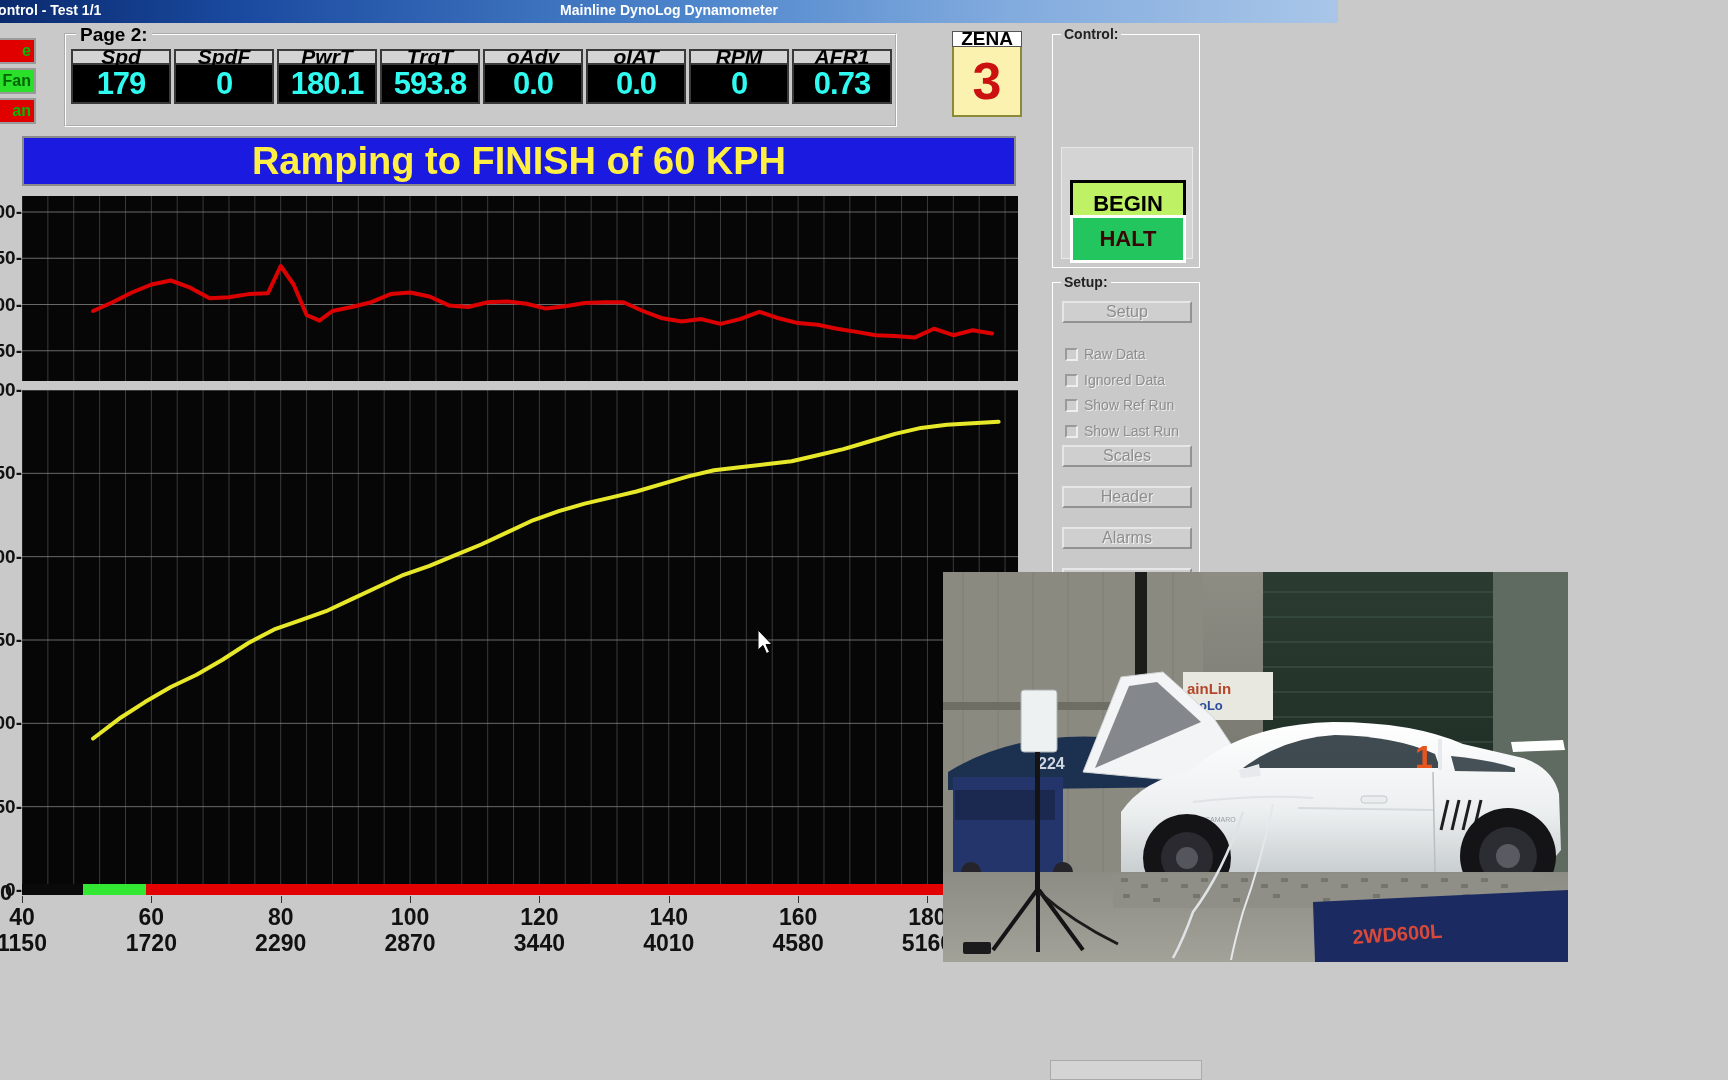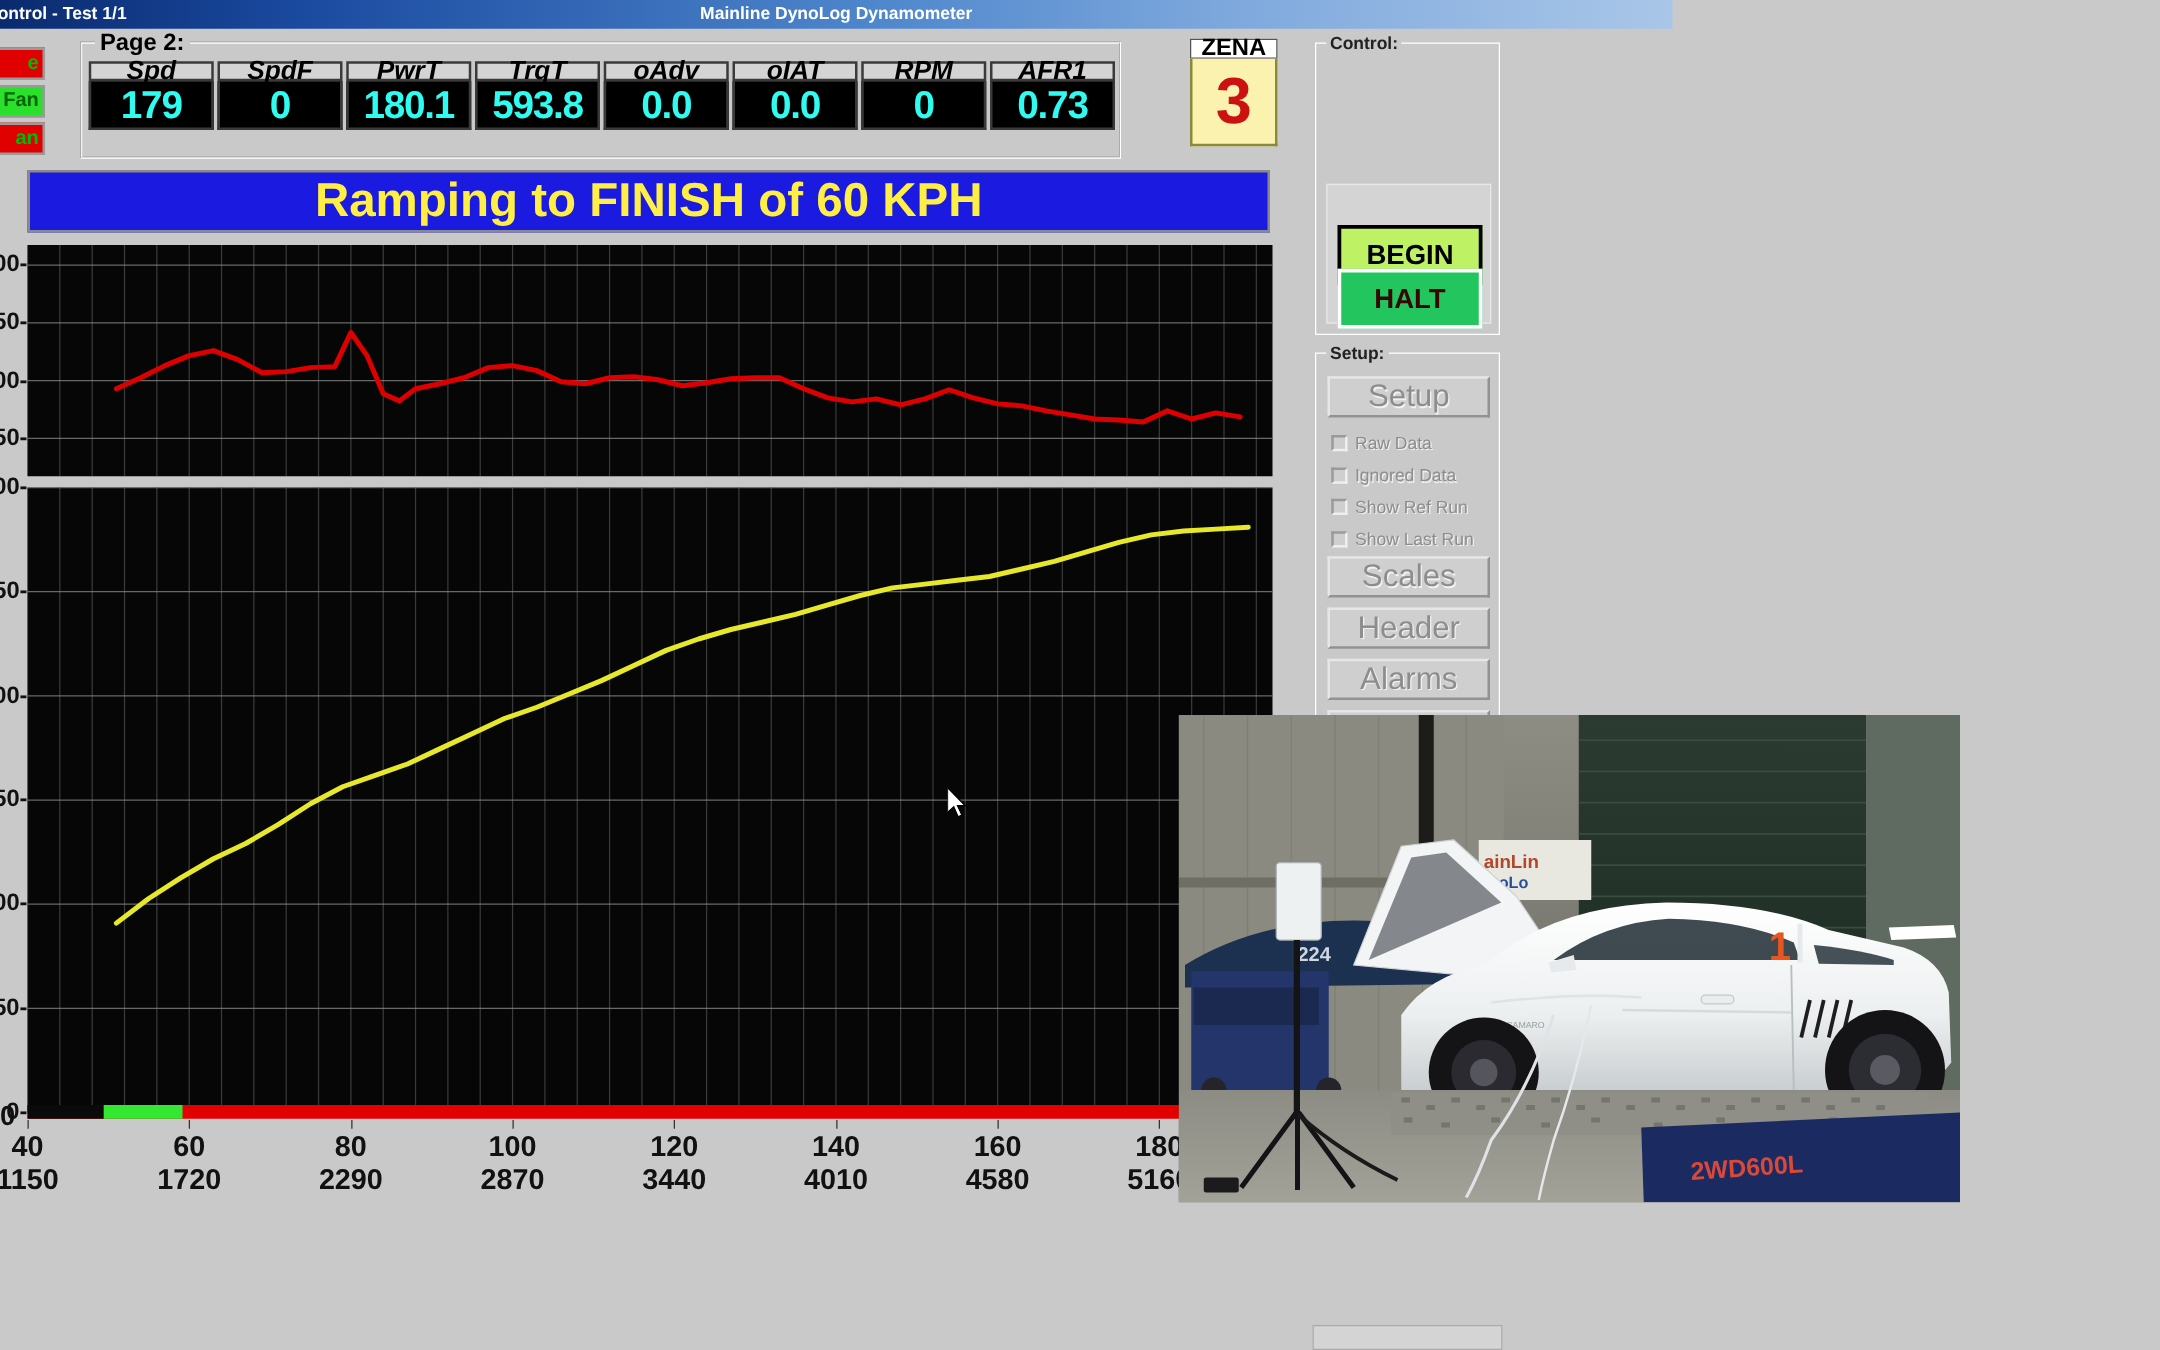--- a/index.html
+++ b/index.html
@@ -92,24 +92,24 @@
   }
   .bigbtn.begin { top: 5px; background: #bef264; border: 3px solid #000; color: #000; margin-top: 27px; }
   .bigbtn.halt  { top: 56px; background: #22c55e; border: 3px solid #ffffff; color: #3a0505; margin-top: 11px; }
 
   
   .setupgroup {
     position: absolute; left: 1052px; top: 282px; width: 148px; height: 300px;
     border: 1px solid #ffffff; background: #c9c9c9;
   }
   .dimbtn {
-    position: absolute; left: 9px; width: 130px; height: 33px;
+    position: absolute; left: 9px; width: 130px; height: 22px;
     background: #cfcfcf; border: 2px outset #e6e6e6;
     display: flex; align-items: center; justify-content: center;
-    font-size: 25px; color: #8d8d8d; text-shadow: 1px 1px 0 #f2f2f2;
+    font-size: 16px; color: #8d8d8d; text-shadow: 1px 1px 0 #f2f2f2;
   }
   .chk { position: absolute; left: 12px; display: flex; align-items: center; height: 18px; }
   .chk-box {
     width: 13px; height: 13px; background: #cfcfcf;
     border: 2px solid #9a9a9a; border-right-color: #eee; border-bottom-color: #eee;
     margin-right: 6px;
   }
   .chk-label { font-size: 14px; color: #8d8d8d; text-shadow: 1px 1px 0 #f0f0f0; white-space: nowrap; }
 
   

